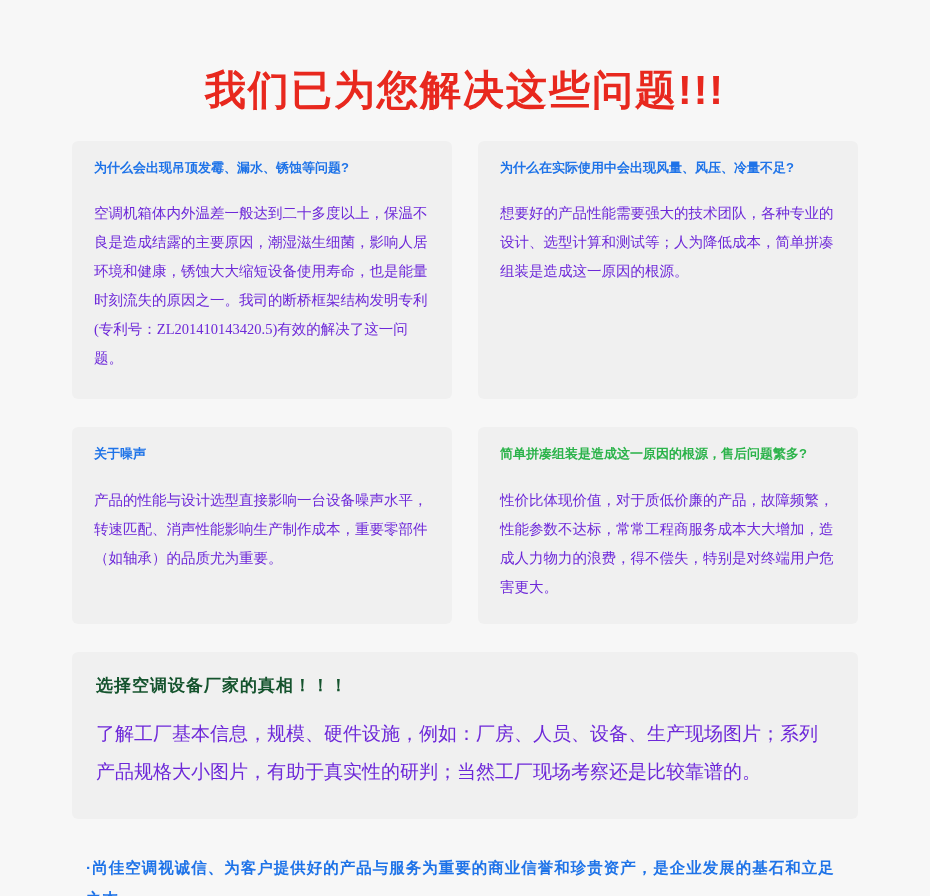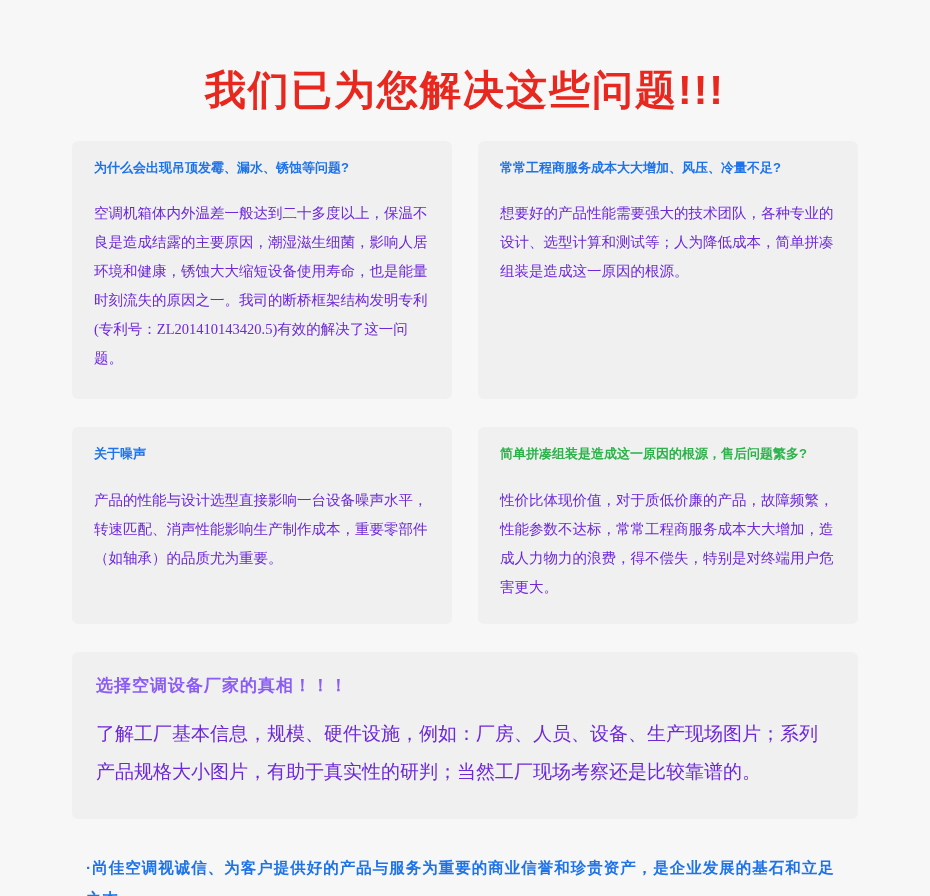--- a/index.html
+++ b/index.html
@@ -66,21 +66,21 @@
     width: 786px;
     background: #f0f0f0;
     border-radius: 6px;
     box-sizing: border-box;
     margin-bottom: 22px;
     overflow: hidden;
   }
   .wide-card .card-header {
     padding: 22px 24px 14px 24px;
     font-size: 17px;
-    color: #8b5cf6;
+    color: #14532d;
     letter-spacing: 1px;
   }
   .wide-card .card-body {
     padding: 4px 24px 28px 24px;
     font-size: 19px;
     line-height: 2.0;
   }
   .footer {
     padding: 12px 14px 0 14px;
   }
@@ -104,21 +104,21 @@
   <div class="main-title">我们已为您解决这些问题!!!</div>
 
   <div class="grid">
 
     <div class="card card-tall">
       <div class="card-header blue">为什么会出现吊顶发霉、漏水、锈蚀等问题?</div>
       <div class="card-body">空调机箱体内外温差一般达到二十多度以上，保温不良是造成结露的主要原因，潮湿滋生细菌，影响人居环境和健康，锈蚀大大缩短设备使用寿命，也是能量时刻流失的原因之一。我司的断桥框架结构发明专利(专利号：ZL201410143420.5)有效的解决了这一问题。</div>
     </div>
 
     <div class="card card-tall">
-      <div class="card-header blue">常常工程商服务成本大大增加、风压、冷量不足?</div>
+      <div class="card-header blue">为什么在实际使用中会出现风量、风压、冷量不足?</div>
       <div class="card-body">想要好的产品性能需要强大的技术团队，各种专业的设计、选型计算和测试等；人为降低成本，简单拼凑组装是造成这一原因的根源。</div>
     </div>
 
     <div class="card">
       <div class="card-header blue">关于噪声</div>
       <div class="card-body">产品的性能与设计选型直接影响一台设备噪声水平，转速匹配、消声性能影响生产制作成本，重要零部件（如轴承）的品质尤为重要。</div>
     </div>
 
     <div class="card">
       <div class="card-header green">简单拼凑组装是造成这一原因的根源，售后问题繁多?</div>

